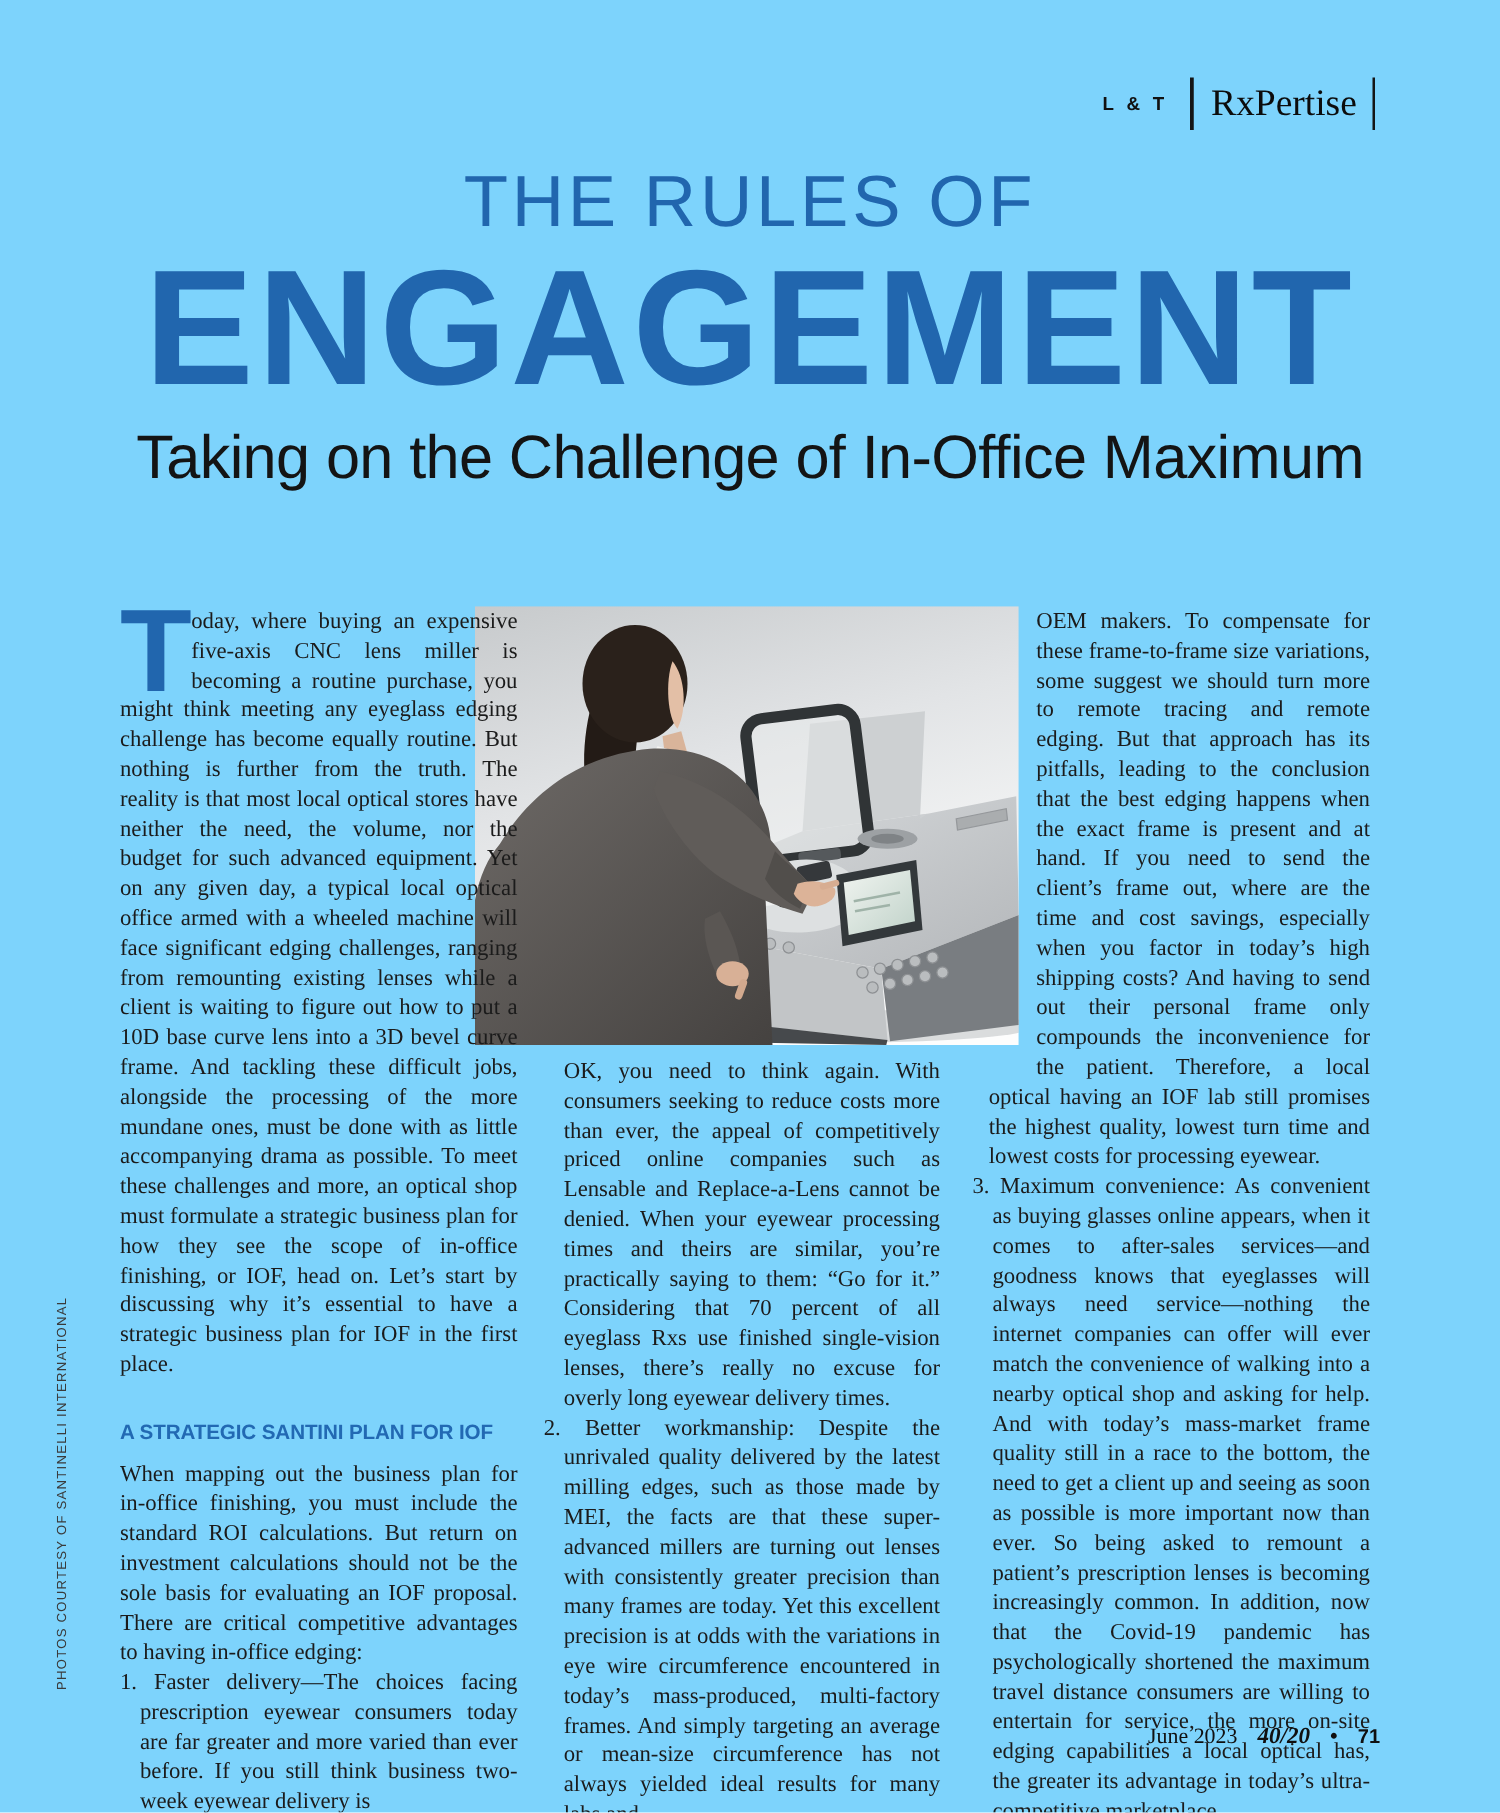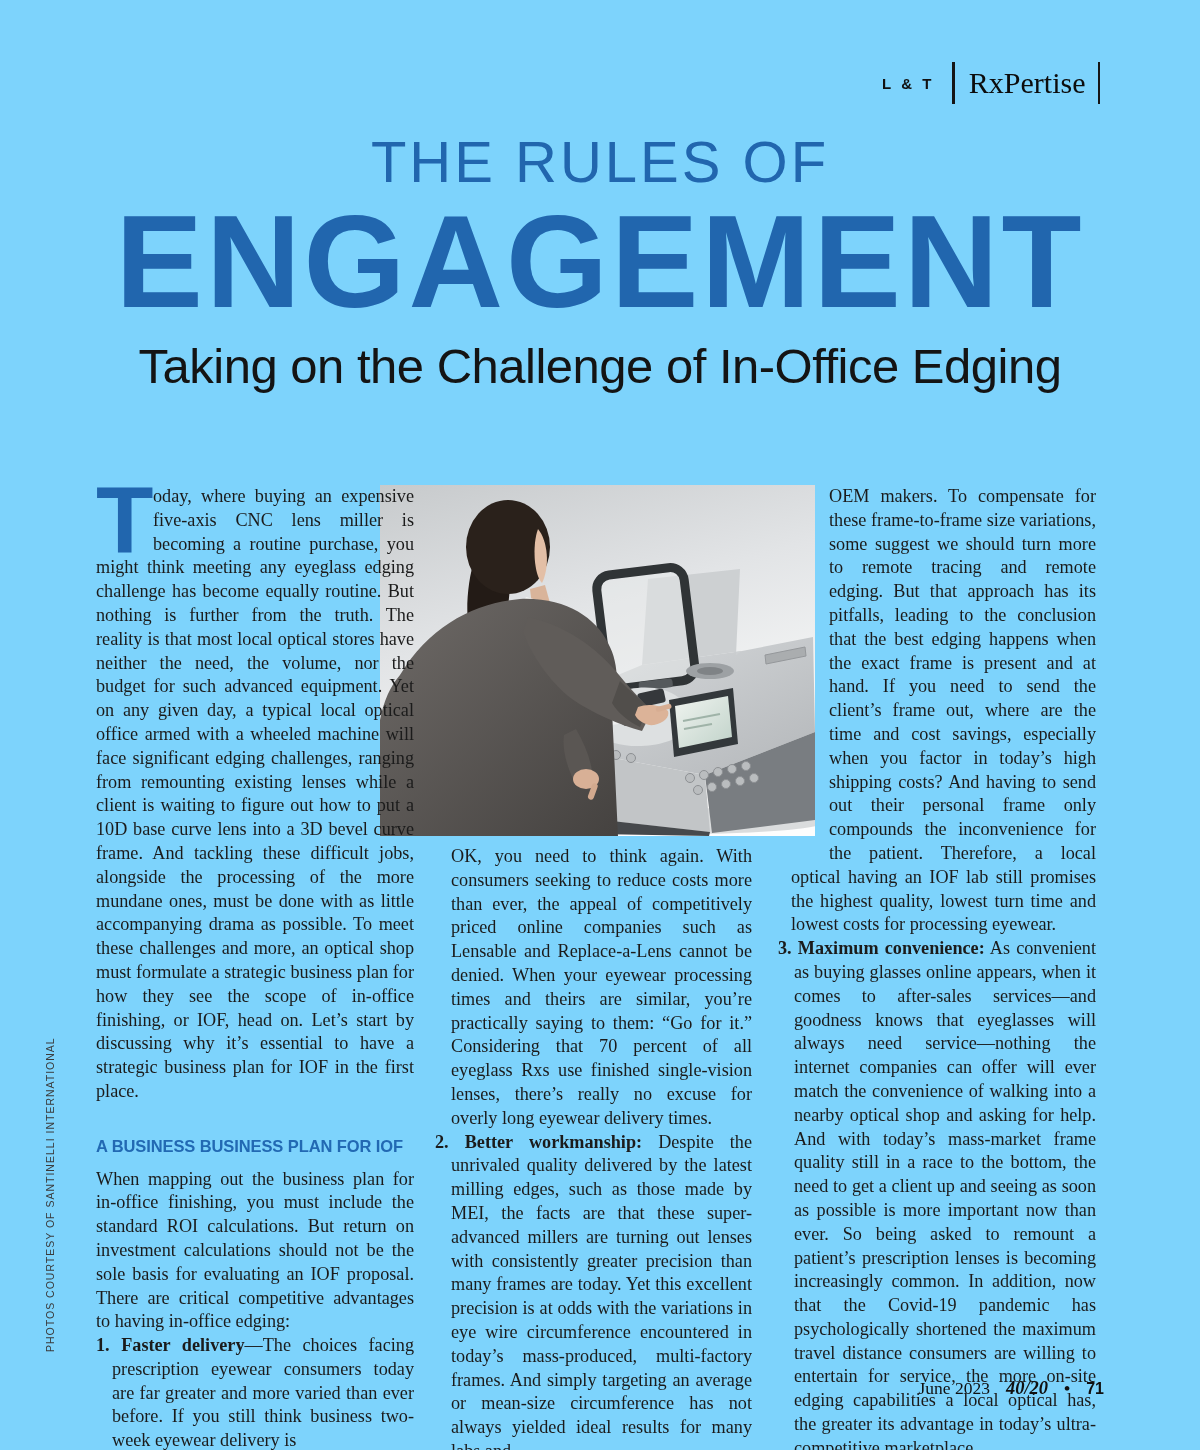--- a/index.html
+++ b/index.html
@@ -34,21 +34,21 @@
   #col2{left:435px; top:845px; width:317px;}
   #col3{left:778px; top:485px; width:318px;}
   .col p{margin:0; text-align:justify;}
   .dropcap{float:left; font-family:"Liberation Sans", sans-serif; font-weight:700;
     color:#2166ae; font-size:94px; line-height:66px; height:68px; width:48px;
     margin:3px 9px 0 0; overflow:visible;}
   .section-heading{font-family:"Liberation Sans", sans-serif; font-weight:700;
     color:#2269b3; font-size:16.5px; letter-spacing:-0.1px; margin:31px 0 9px 0;
     white-space:nowrap; text-align:left;}
   .item{padding-left:16px; text-indent:-16px;}
-  .item b{font-weight:700;}
+  .item b{font-weight:400;}
   .cont{padding-left:16px;}
   #col3 .cont{padding-left:13px;}
   .photo-intrude{float:left; width:51px; height:357px;}
   
   .photo{position:absolute; left:380px; top:485px; width:435px; height:351px;}
   .photo svg{display:block;}
   
   .credit{position:absolute; left:44px; top:1352px; width:272px;
     transform:rotate(-90deg); transform-origin:0 0;
     font-family:"Liberation Sans", sans-serif; font-size:10.5px; letter-spacing:1px;
@@ -68,21 +68,21 @@
 
   <div class="header">
     <span class="lt">L &amp; T</span>
     <span class="vbar b1"></span>
     <span class="brand">RxPertise</span>
     <span class="vbar b2"></span>
   </div>
 
   <div class="kicker">THE RULES OF</div>
   <div class="main-title">ENGAGEMENT</div>
-  <div class="subtitle">Taking on the Challenge of In-Office Edging</div>
+  <div class="subtitle">Taking on the Challenge of In-Office Maximum</div>
 
   <div class="photo">
     <svg width="435" height="351" viewBox="0 0 435 351" xmlns="http://www.w3.org/2000/svg">
       <defs>
         <linearGradient id="pbg" x1="0" y1="0" x2="0.35" y2="1">
           <stop offset="0" stop-color="#c7cacc"></stop>
           <stop offset="0.45" stop-color="#e2e4e6"></stop>
           <stop offset="0.82" stop-color="#f4f5f5"></stop>
           <stop offset="1" stop-color="#fdfdfd"></stop>
         </linearGradient>
@@ -161,21 +161,21 @@
         <g transform="rotate(20 213 306)">
             <rect x="210" y="298" width="6" height="17" rx="3" fill="#d2a98e"></rect>
           </g>
       </g>
     </svg>
   </div>
 
   <div class="col" id="col1">
     <span class="dropcap">T</span>
     <p><span>oday, where buying an expensive five-axis CNC lens miller is becoming a routine purchase, you might think meeting any eyeglass edging challenge has become equally routine. But nothing is further from the truth. The reality is that most local optical stores have neither the need, the volume, nor the budget for such advanced equipment. Yet on any given day, a typical local optical office armed with a wheeled machine will face significant edging challenges, ranging from remounting existing lenses while a client is waiting to figure out how to put a 10D base curve lens into a 3D bevel curve frame. And tackling these difficult jobs, alongside the processing of the more mundane ones, must be done with as little accompanying drama as possible. To meet these challenges and more, an optical shop must formulate a strategic business plan for how they see the scope of in-office finishing, or IOF, head on. Let’s start by discussing why it’s essential to have a strategic business plan for IOF in the first place.</span></p>
-    <div class="section-heading">A BUSINESS BUSINESS PLAN FOR IOF</div>
+    <div class="section-heading">A STRATEGIC SANTINI PLAN FOR IOF</div>
     <p><span>When mapping out the business plan for in-office finishing, you must include the standard ROI calculations. But return on investment calculations should not be the sole basis for evaluating an IOF proposal. There are critical competitive advantages to having in-office edging:</span></p>
     <p class="item"><b>1. Faster delivery</b><span>—The choices facing prescription eyewear consumers today are far greater and more varied than ever before. If you still think business two-week eyewear delivery is</span></p>
   </div>
 
   <div class="col" id="col2">
     <p class="cont"><span>OK, you need to think again. With consumers seeking to reduce costs more than ever, the appeal of competitively priced online companies such as Lensable and Replace-a-Lens cannot be denied. When your eyewear processing times and theirs are similar, you’re practically saying to them: “Go for it.” Considering that 70 percent of all eyeglass Rxs use finished single-vision lenses, there’s really no excuse for overly long eyewear delivery times.</span></p>
     <p class="item"><b>2. Better workmanship:</b><span> Despite the unrivaled quality delivered by the latest milling edges, such as those made by MEI, the facts are that these super-advanced millers are turning out lenses with consistently greater precision than many frames are today. Yet this excellent precision is at odds with the variations in eye wire circumference encountered in today’s mass-produced, multi-factory frames. And simply targeting an average or mean-size circumference has not always yielded ideal results for many labs and</span></p>
   </div>
 
   <div class="col" id="col3">

